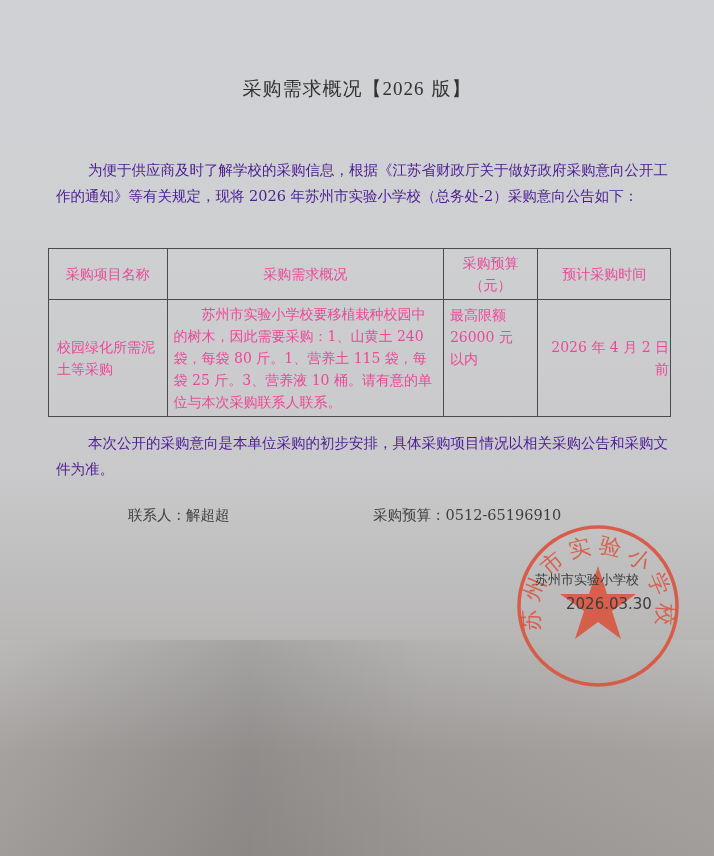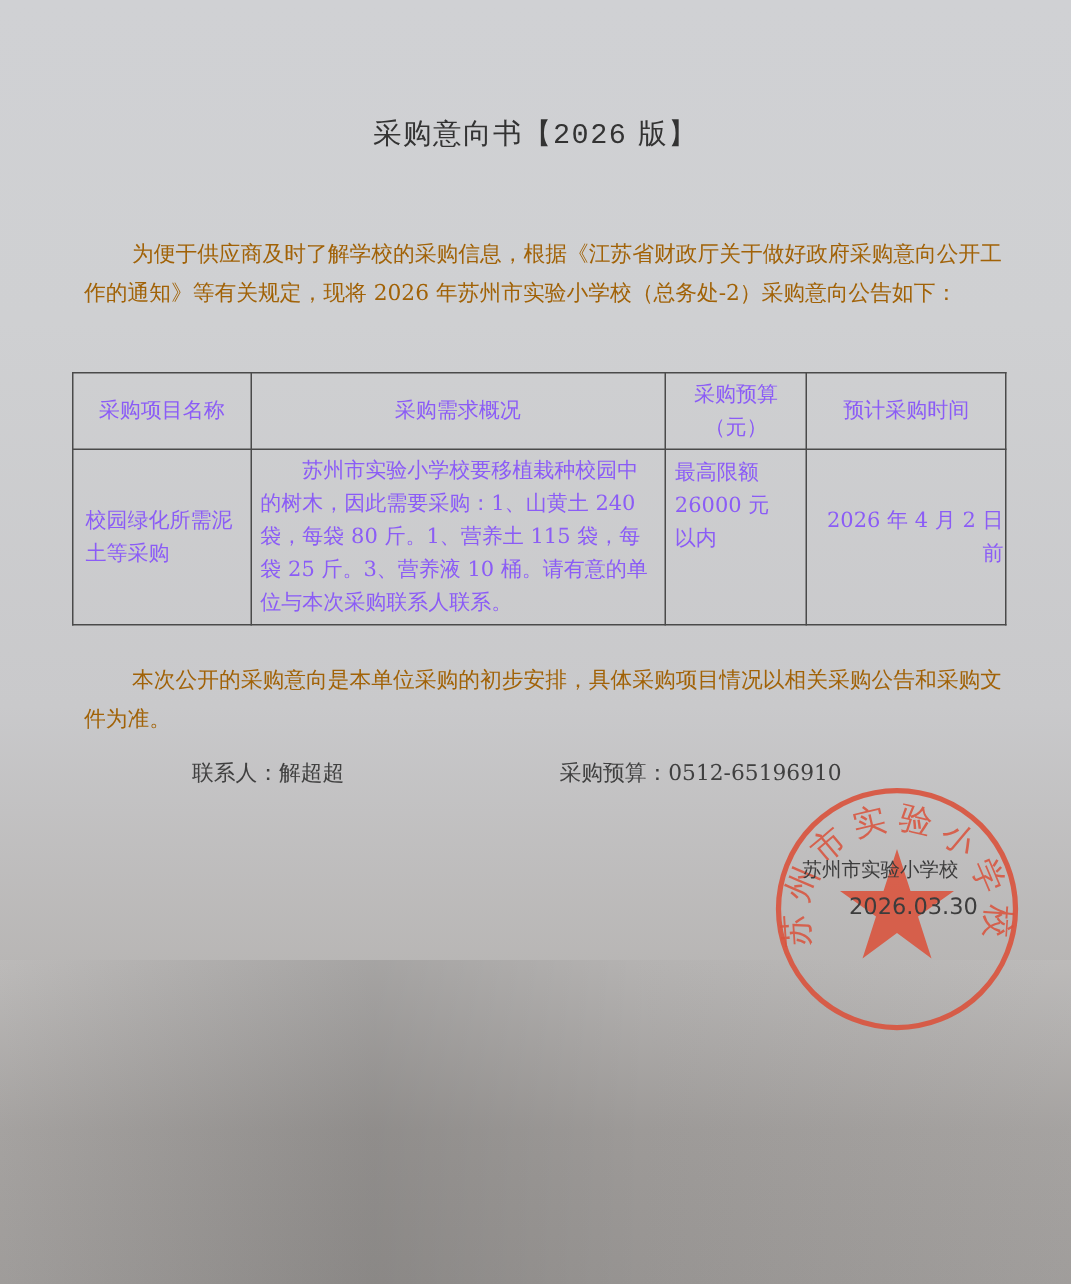--- a/index.html
+++ b/index.html
@@ -11,31 +11,31 @@
   }
   .shade {
     position: absolute; left: 0; top: 640px; width: 714px; height: 216px;
     background: linear-gradient(90deg, rgba(255,255,255,0.05) 0%, rgba(0,0,0,0.10) 35%, rgba(0,0,0,0.02) 60%, rgba(255,255,255,0.06) 100%);
     pointer-events: none;
   }
   .title {
     position: absolute; left: 0; width: 714px; top: 76px; text-align: center;
     font-size: 19px; letter-spacing: 1px; color: #333;
   }
-  .title .num { font-family: Liberation Mono, monospace; }
+  .title .num { font-family: Liberation Serif, serif; }
   .para {
-    position: absolute; left: 56px; width: 614px; font-size: 14.5px; line-height: 26px; color: #a16207;
+    position: absolute; left: 56px; width: 614px; font-size: 14.5px; line-height: 26px; color: #4c1d95;
   }
   .p1 { top: 157px; }
-  .p2 { top: 441px; }
+  .p2 { top: 431px; font-family: Liberation Mono, monospace; }
   .indent { display: inline-block; width: 32px; }
   table.proc {
     position: absolute; left: 48px; top: 248px; width: 623px;
     border-collapse: collapse; table-layout: fixed;
-    font-size: 14px; color: #8b5cf6;
+    font-size: 14px; color: #ec4899;
   }
   table.proc td, table.proc th {
     border: 1.3px solid #4a4a4a; font-weight: normal; vertical-align: middle;
   }
   table.proc th { height: 48px; text-align: center; line-height: 22px; }
   table.proc td { height: 112px; line-height: 22px; }
   .c1 { width: 118px; }
   .c2 { width: 275px; }
   .c3 { width: 94px; }
   .c4 { width: 132px; }
@@ -56,21 +56,21 @@
     position: absolute; font-family: "DejaVu Sans", "Liberation Sans", sans-serif; color: #3c3c3c; font-size: 13px;
   }
   .stamp-name { left: 535px; top: 571px; letter-spacing: 0px; }
   .stamp-date { left: 566px; top: 595px; font-size: 15px; }
 </style>
 </head>
 <body>
 
 <div class="shade"></div>
 
-<div class="title"><span>采购意向书【</span><span class="num">2026</span><span> 版】</span></div>
+<div class="title"><span>采购需求概况【</span><span class="num">2026</span><span> 版】</span></div>
 
 <div class="para p1"><span class="indent"></span><span>为便于供应商及时了解学校的采购信息，根据《江苏省财政厅关于做好政府采购意向公开工作的通知》等有关规定，现将 2026 年苏州市实验小学校（总务处-2）采购意向公告如下：</span></div>
 
 <table class="proc">
   <colgroup>
       <col class="c1">
       <col class="c2">
       <col class="c3">
       <col class="c4">
     </colgroup>

